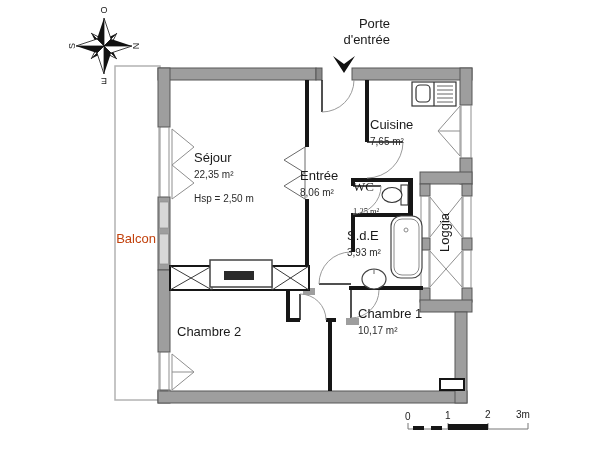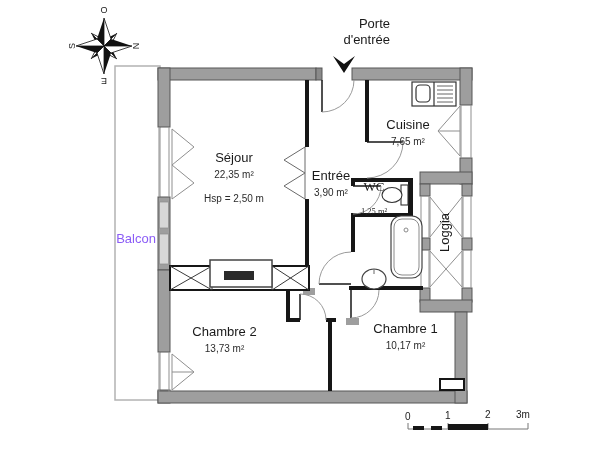--- a/index.html
+++ b/index.html
@@ -1,29 +1,29 @@
 <!DOCTYPE html>
 <html><head>
 <meta charset="utf-8">
 <style>
   html,body{margin:0;padding:0;background:#ffffff;}
   .canvas{
     position:relative;width:600px;height:450px;background:#ffffff;
     font-family:"Liberation Sans", sans-serif;overflow:hidden;color:#1a1a1a;
   }
   .plan-svg{position:absolute;left:0;top:0;}
-  .room-label{position:absolute;text-align:center;line-height:1.2;}
+  .room-label{position:absolute;line-height:1.2;}
   .rn{font-size:13px;color:#1a1a1a;}
   .ra{font-size:10px;color:#2b2b2b;margin-top:3px;}
   .ra-sm{font-size:8.5px;color:#2b2b2b;margin-top:11px;}
   .rh{font-size:10px;color:#2b2b2b;margin-top:12px;}
   .entry-label{position:absolute;left:298px;top:16px;width:92px;text-align:right;
     font-size:13px;line-height:1.25;color:#1a1a1a;}
   .balcon-label{position:absolute;left:108px;top:231px;width:56px;text-align:center;
-    font-size:13px;color:#8b5cf6;}
+    font-size:13px;color:#c2410c;}
   .loggia-label{position:absolute;left:414px;top:225px;width:60px;height:15px;text-align:center;
     font-size:13px;color:#1a1a1a;transform:rotate(-90deg);}
 </style>
 </head>
 <body>
 
 <div class="canvas">
 
   <svg class="plan-svg" width="600" height="450" viewBox="0 0 600 450">
 
@@ -243,35 +243,38 @@
     <div class="rh">Hsp = 2,50 m</div>
   </div>
 
   <div class="room-label" style="left:370px;top:117px;width:76px;">
     <div class="rn">Cuisine</div>
     <div class="ra">7,65 m²</div>
   </div>
 
   <div class="room-label" style="left:300px;top:168px;width:62px;">
     <div class="rn">Entrée</div>
-    <div class="ra">3,90 m²</div>
+    <div class="ra">8,06 m²</div>
   </div>
 
   <div class="room-label" style="left:353px;top:179px;width:42px;font-family:Liberation Serif, serif;">
     <div class="rn">WC</div>
     <div class="ra-sm">1,25 m²</div>
   </div>
 
+  <div class="room-label" style="left:347px;top:228px;width:56px;">
+    <div class="rn">S.d.E</div>
+    <div class="ra">3,93 m²</div>
+  </div>
 
   <div class="room-label" style="left:177px;top:324px;width:95px;">
     <div class="rn">Chambre 2</div>
-    <div class="ra">13,73 m²</div>
-  </div>
-
-  <div class="room-label" style="left:358px;top:321px;width:95px;">
+  </div>
+
+  <div class="room-label" style="left:358px;top:306px;width:95px;">
     <div class="rn">Chambre 1</div>
     <div class="ra">10,17 m²</div>
   </div>
 
   <div class="balcon-label">Balcon</div>
 
   <div class="loggia-label">Loggia</div>
 
 </div>
 

